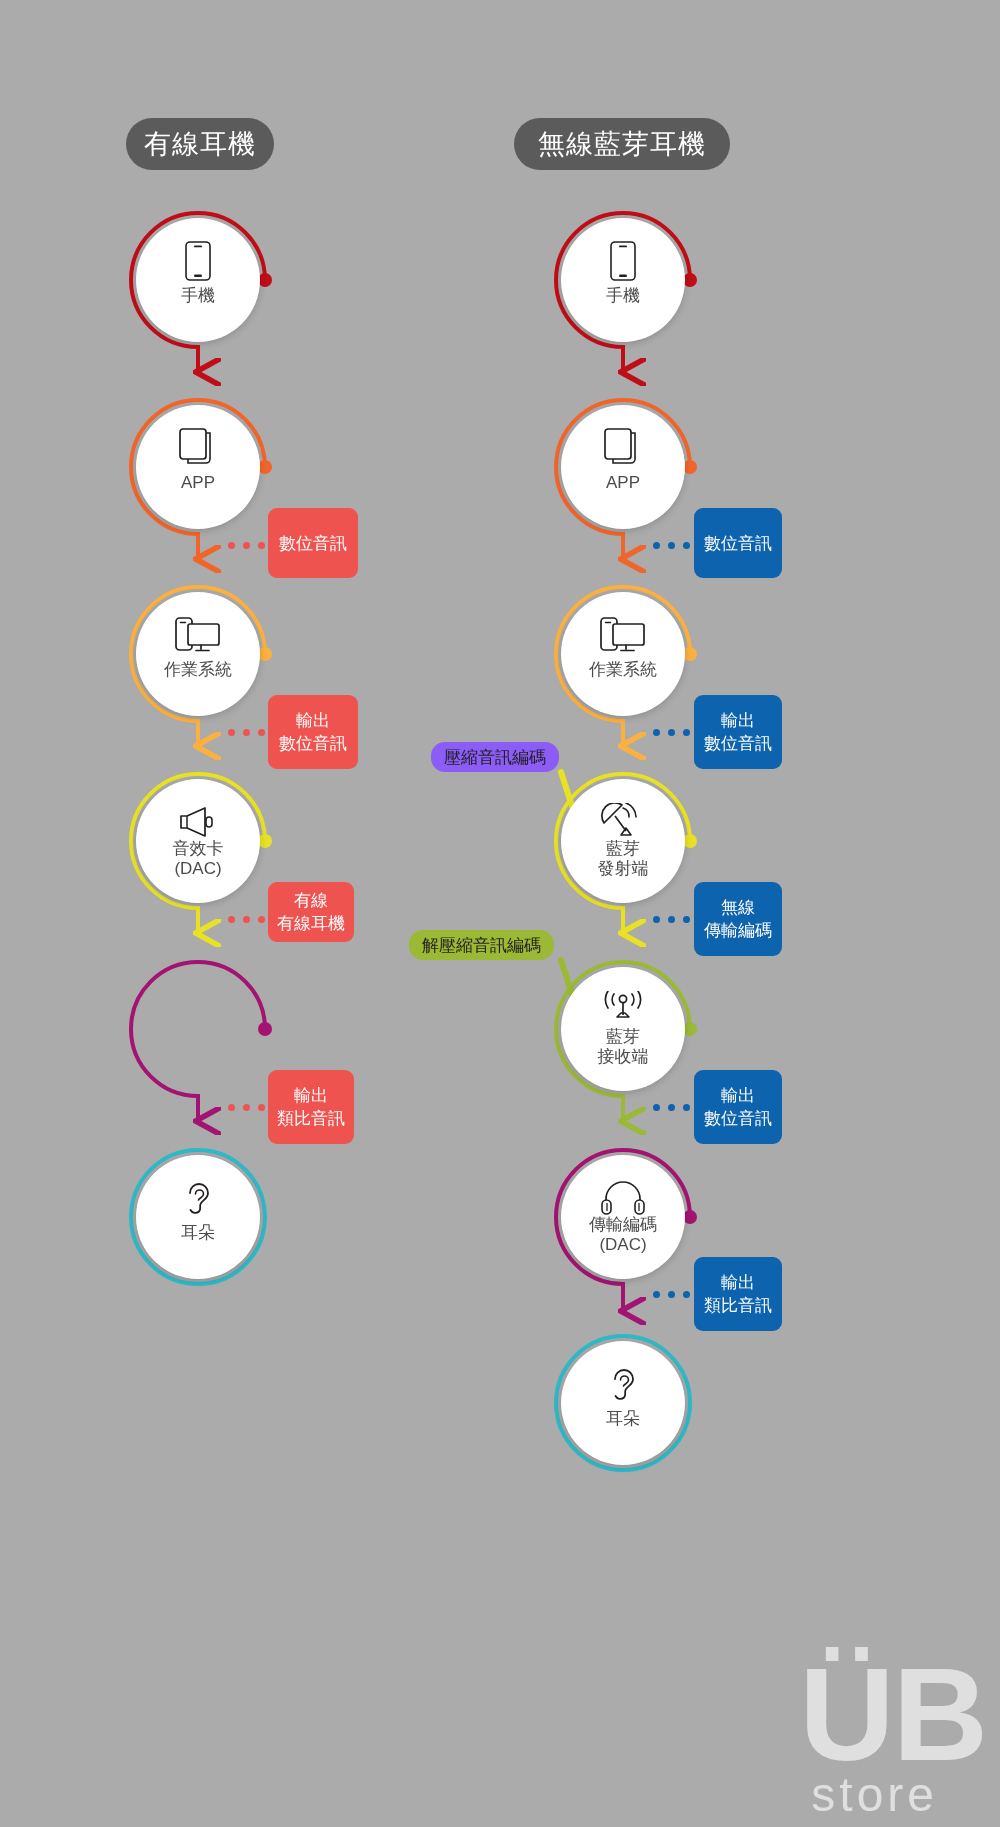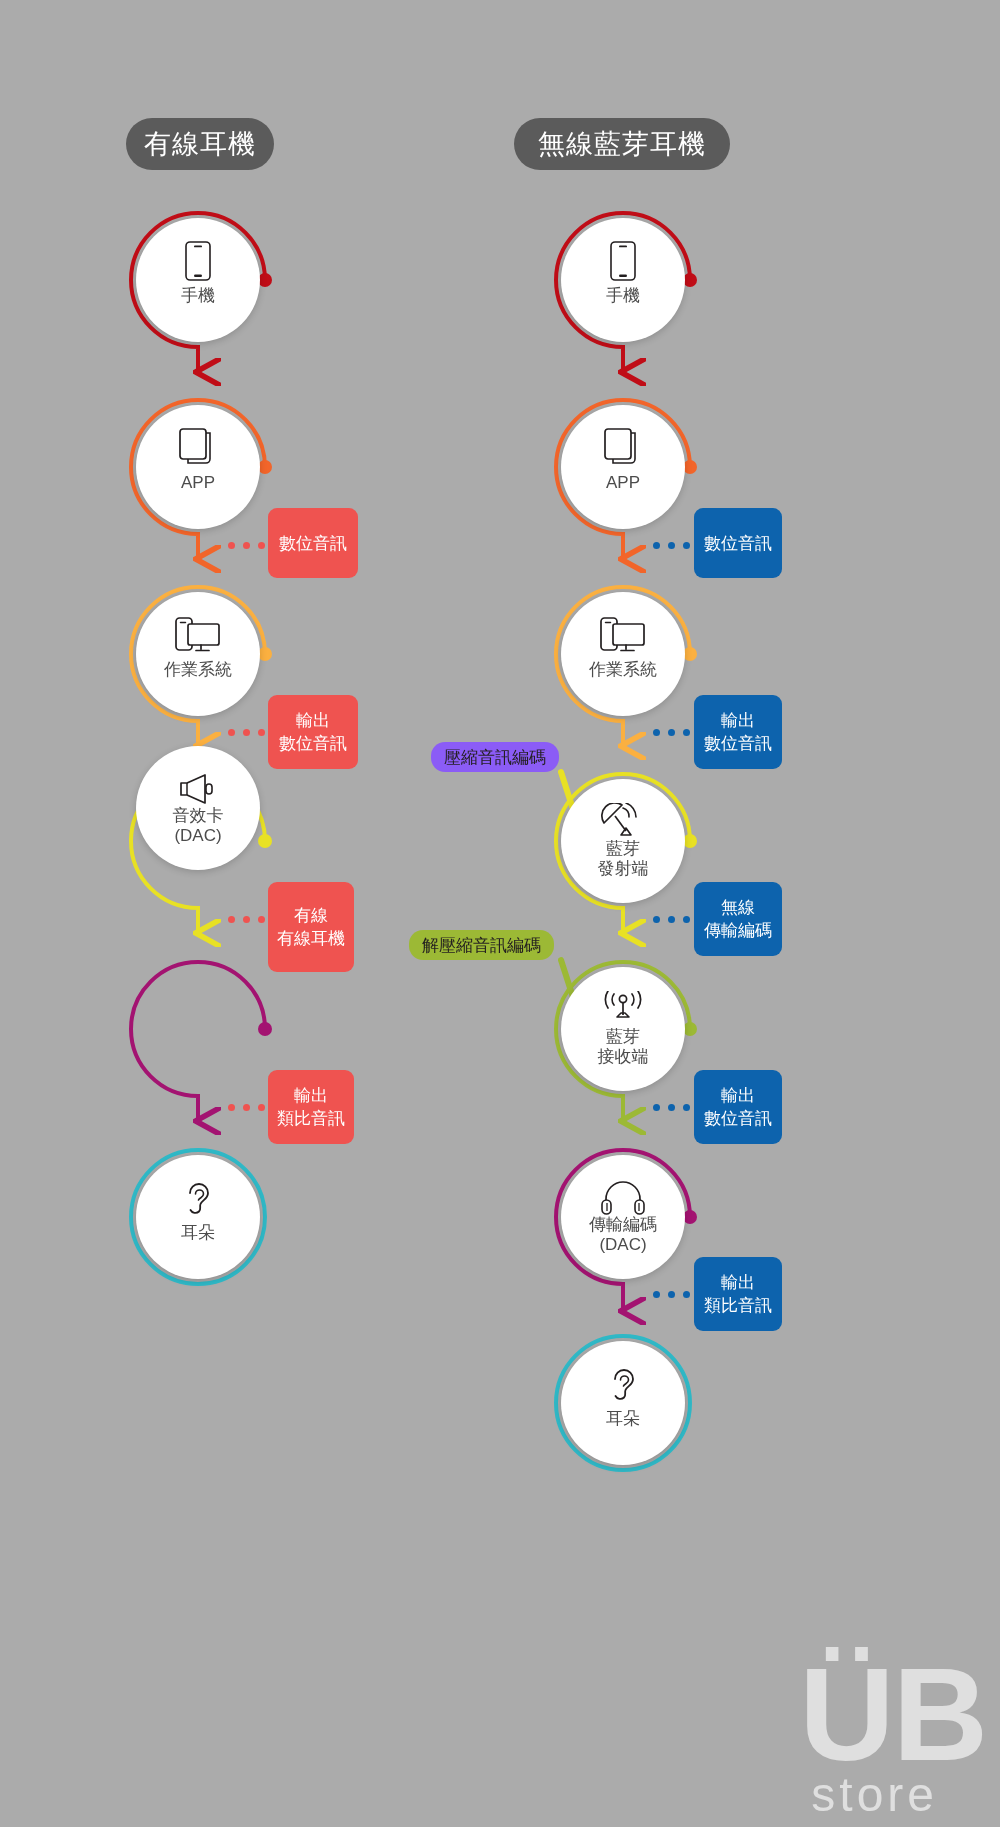--- a/index.html
+++ b/index.html
@@ -225,21 +225,21 @@
       <svg width="48" height="40" viewBox="0 0 48 40">
           <rect x="2" y="3" width="16" height="32" rx="3.5" fill="none" stroke="#231f20" stroke-width="1.7"></rect>
           <path d="M6.5 7.5 h5" stroke="#231f20" stroke-width="1.5" stroke-linecap="round"></path>
           <rect x="14" y="9" width="31" height="21" rx="2" fill="#fff" stroke="#231f20" stroke-width="1.7"></rect>
           <path d="M27 30 v4 M22 35.5 h13" stroke="#231f20" stroke-width="1.7" stroke-linecap="round"></path>
         </svg>
     </div>
     <div class="cap">作業系統</div>
   </div>
 
-  <div class="node" style="left:136px; top:746px;">
+  <div class="node" style="left:136px; top:779px;">
     <div class="disc"></div>
     <div class="glyph">
       <svg width="46" height="34" viewBox="0 0 46 34">
           <path d="M6 11 h6 L30 3 v28 L12 23 H6 z" fill="none" stroke="#231f20" stroke-width="1.7" stroke-linejoin="round"></path>
           <path d="M12 11 v12" stroke="#231f20" stroke-width="1.5"></path>
           <rect x="31" y="12" width="6" height="10" rx="3" fill="none" stroke="#231f20" stroke-width="1.6"></rect>
         </svg>
     </div>
     <div class="cap two">
       <div>音效卡</div>
@@ -282,21 +282,21 @@
     <span>數位音訊</span>
   </div>
 
   <div class="dots" style="left:228px; top:916px;">
     <i style="background:#ef5350"></i>
       <i style="background:#ef5350"></i>
       <i style="background:#ef5350"></i>
       <i style="background:#ef5350"></i>
       <i style="background:#ef5350"></i>
   </div>
-  <div class="badge" style="left:268px; top:882px; width:86px; height:90px; background:#ef5350; flex-direction:column;">
+  <div class="badge" style="left:268px; top:882px; width:86px; height:60px; background:#ef5350; flex-direction:column;">
     <span>有線</span>
     <span>有線耳機</span>
   </div>
 
   <div class="dots" style="left:228px; top:1104px;">
     <i style="background:#ef5350"></i>
       <i style="background:#ef5350"></i>
       <i style="background:#ef5350"></i>
       <i style="background:#ef5350"></i>
       <i style="background:#ef5350"></i>

